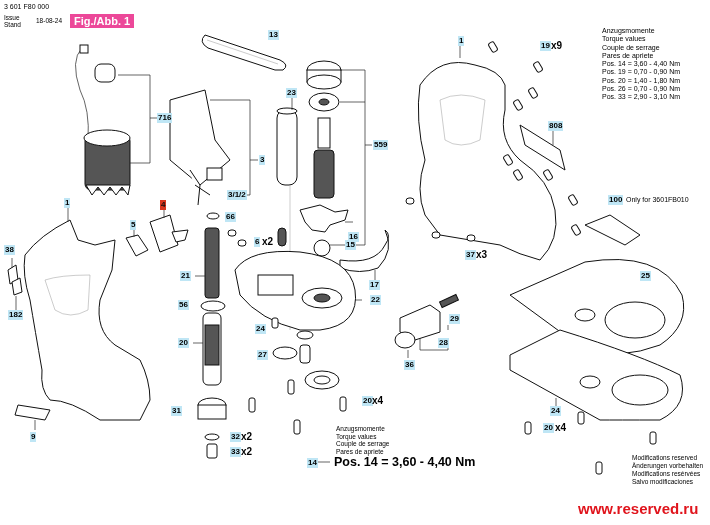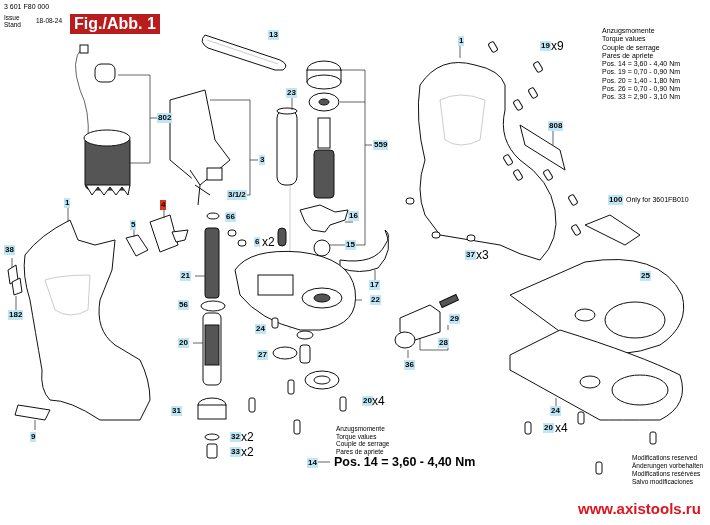--- a/index.html
+++ b/index.html
@@ -1,26 +1,26 @@
 <!DOCTYPE html>
 <html><head>
 <meta charset="utf-8">
 <style>
   html, body { margin:0; padding:0; background:#fff; }
   body { width:710px; height:525px; position:relative; overflow:hidden; font-family:"Liberation Sans", sans-serif; color:#000; }
   .abs { position:absolute; }
   .hdr-code { left:4px; top:3px; font-size:7px; }
   .hdr-issue { left:4px; top:14px; font-size:6.5px; line-height:7px; }
   .hdr-date { left:36px; top:17px; font-size:6.5px; }
-  .fig { left:70px; top:14px; background:#b91c1c; color:#fff; font-weight:bold; font-size:16px; padding:1px 4px; }
+  .fig { left:70px; top:14px; background:#ec4899; color:#fff; font-weight:bold; font-size:11px; padding:1px 4px; }
   .torque { font-size:7px; line-height:8.3px; }
   .torque-big { font-size:12.5px; font-weight:bold; }
   .tag { position:absolute; background:#bfe6f5; font-weight:bold; font-size:8px; padding:0 1px; line-height:10px; }
   .tag.red { background:#d9361e; color:#111; }
-  .qty { position:absolute; font-weight:normal; font-size:12px; line-height:10px; }
+  .qty { position:absolute; font-weight:bold; font-size:10px; line-height:10px; }
   .mods { left:632px; top:454px; font-size:6.5px; line-height:8px; }
   .url { left:578px; top:500px; font-size:15px; font-weight:bold; color:#e0141c; }
   svg.draw { position:absolute; left:0; top:0; }
   .part { fill:#fff; stroke:#111; stroke-width:1; }
   .dark { fill:#555; stroke:#111; stroke-width:1; }
   .lead { stroke:#222; stroke-width:0.7; fill:none; }
   .thin { stroke:#999; stroke-width:0.5; fill:none; }
 </style>
 </head>
 <body>
@@ -211,31 +211,31 @@
     <rect class="part" x="578" y="412" width="6" height="12" rx="2"></rect>
     <rect class="part" x="650" y="432" width="6" height="12" rx="2"></rect>
     <rect class="part" x="596" y="462" width="6" height="12" rx="2"></rect>
   </g>
 
   <line class="lead" x1="318" y1="462" x2="330" y2="462"></line>
 </svg>
 
 <span class="tag" style="left:268px;top:30px">13</span>
 <span class="tag" style="left:286px;top:88px">23</span>
-<span class="tag" style="left:157px;top:113px">802</span>
+<span class="tag" style="left:157px;top:113px">716</span>
 <span class="tag" style="left:259px;top:155px">3</span>
 <span class="tag" style="left:227px;top:190px">3/1/2</span>
 <span class="tag" style="left:373px;top:140px">559</span>
 <span class="tag" style="left:64px;top:198px">1</span>
 <span class="tag red" style="left:160px;top:200px">4</span>
 <span class="tag" style="left:225px;top:212px">66</span>
 <span class="tag" style="left:254px;top:237px">6</span>
 <span class="qty" style="left:262px;top:237px">x2</span>
 <span class="tag" style="left:130px;top:220px">5</span>
-<span class="tag" style="left:348px;top:211px">16</span>
+<span class="tag" style="left:348px;top:232px">16</span>
 <span class="tag" style="left:345px;top:240px">15</span>
 <span class="tag" style="left:4px;top:245px">38</span>
 <span class="tag" style="left:180px;top:271px">21</span>
 <span class="tag" style="left:8px;top:310px">182</span>
 <span class="tag" style="left:369px;top:280px">17</span>
 <span class="tag" style="left:370px;top:295px">22</span>
 <span class="tag" style="left:178px;top:300px">56</span>
 <span class="tag" style="left:255px;top:324px">24</span>
 <span class="tag" style="left:178px;top:338px">20</span>
 <span class="tag" style="left:257px;top:350px">27</span>
@@ -284,13 +284,13 @@
 </div>
 <div class="abs torque-big" style="left:334px;top:455px">Pos. 14 = 3,60 - 4,40 Nm</div>
 
 <div class="abs mods">
   <div>Modifications reserved</div>
   <div>Änderungen vorbehalten</div>
   <div>Modifications resérvées</div>
   <div>Salvo modificaciones</div>
 </div>
 
-<div class="abs url">www.axistools.ru</div>
+<div class="abs url">www.reserved.ru</div>
 
 </body></html>

